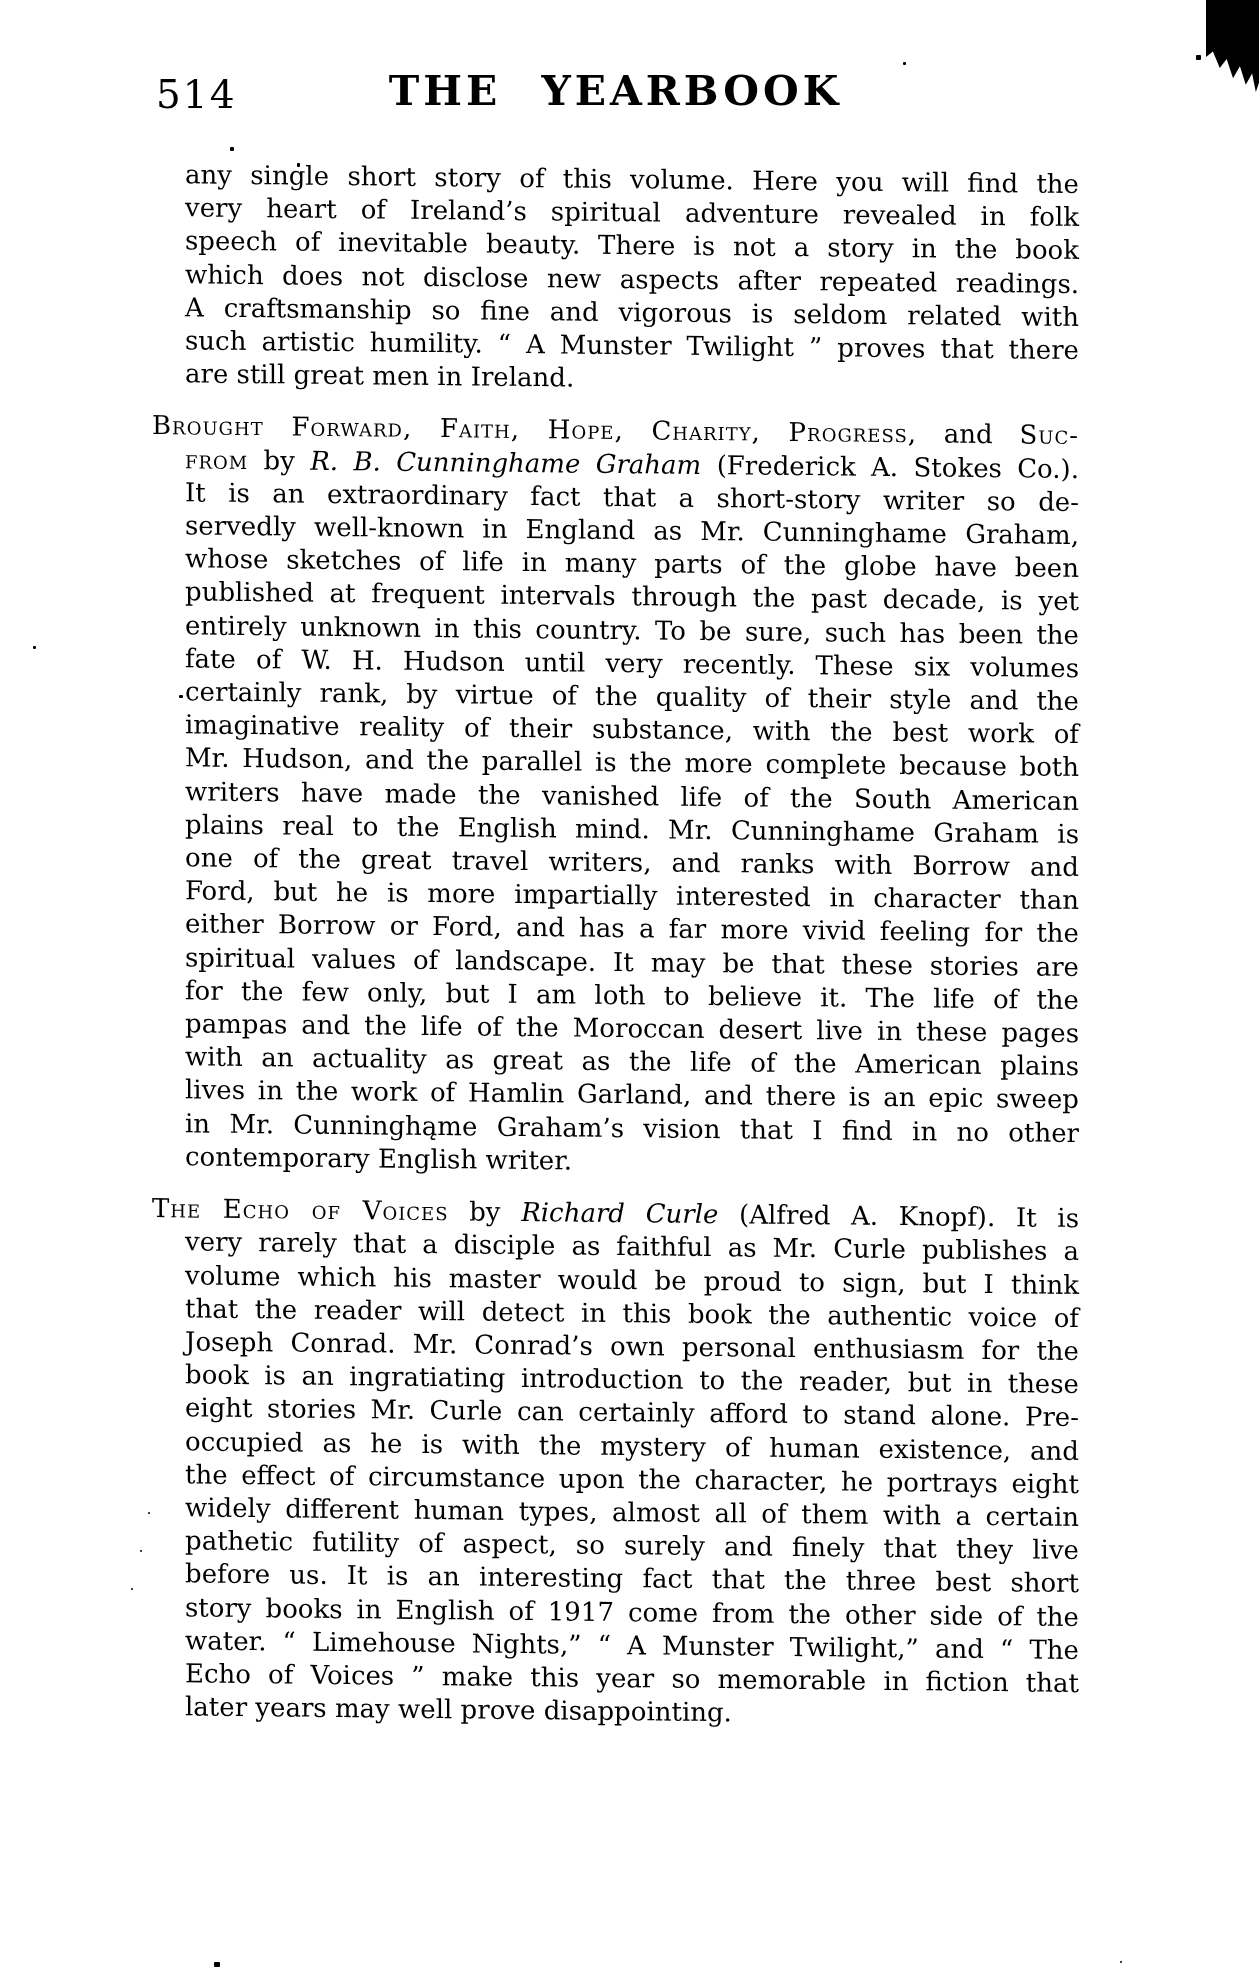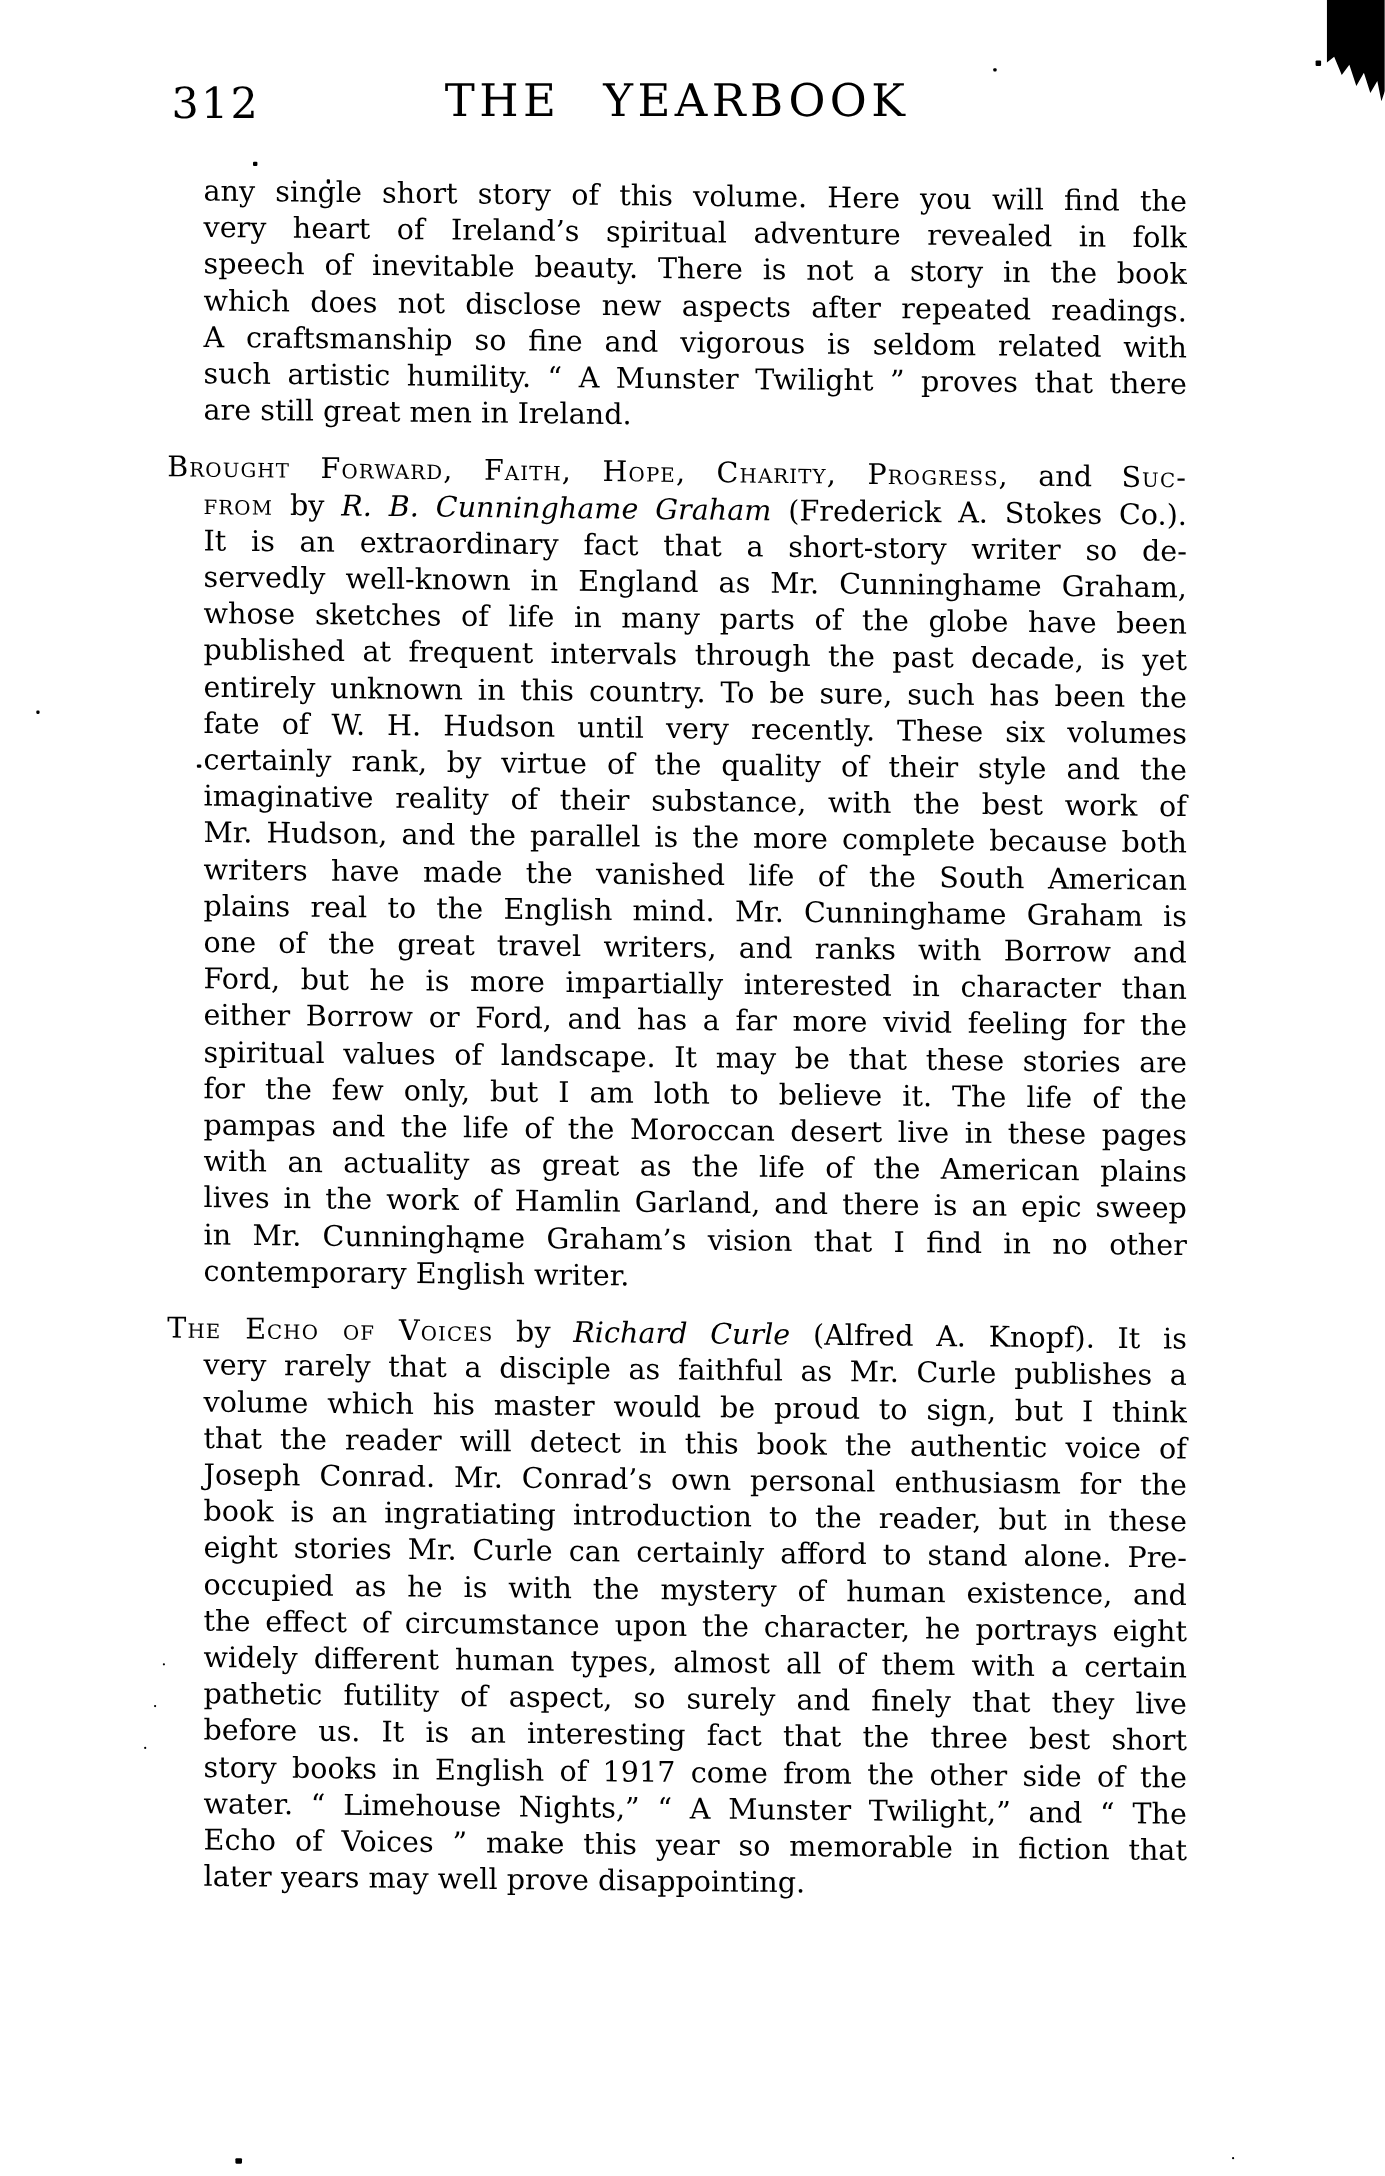--- a/index.html
+++ b/index.html
@@ -26,20 +26,21 @@
   .page-title {
     position: absolute;
     left: 152px;
     width: 927px;
     top: 67px;
     text-align: center;
     font-size: 41px;
     letter-spacing: 4px;
     word-spacing: 22px;
     white-space: nowrap;
+    font-weight: bold;
   }
   
   #text-block {
     position: absolute;
     left: 152px;
     top: 158px;
     width: 927px;
     font-size: 26px;
     line-height: 33.2px;
     transform: skewY(0.62deg);
@@ -78,21 +79,21 @@
   }
   .speck {
     position: absolute;
     background: #000;
     border-radius: 1px;
   }
 </style>
 </head>
 <body>
 
-<div class="page-number">312</div>
+<div class="page-number">514</div>
 <div class="page-title">THE YEARBOOK</div>
 
 <div id="text-block">
     <div class="para">
       <div class="line first"><span>any single short story of this volume. Here you will find the</span></div>
       <div class="line"><span>very heart of Ireland’s spiritual adventure revealed in folk</span></div>
       <div class="line"><span>speech of inevitable beauty. There is not a story in the book</span></div>
       <div class="line"><span>which does not disclose new aspects after repeated readings.</span></div>
       <div class="line"><span>A craftsmanship so fine and vigorous is seldom related with</span></div>
       <div class="line"><span>such artistic humility. “ A Munster Twilight ” proves that there</span></div>

